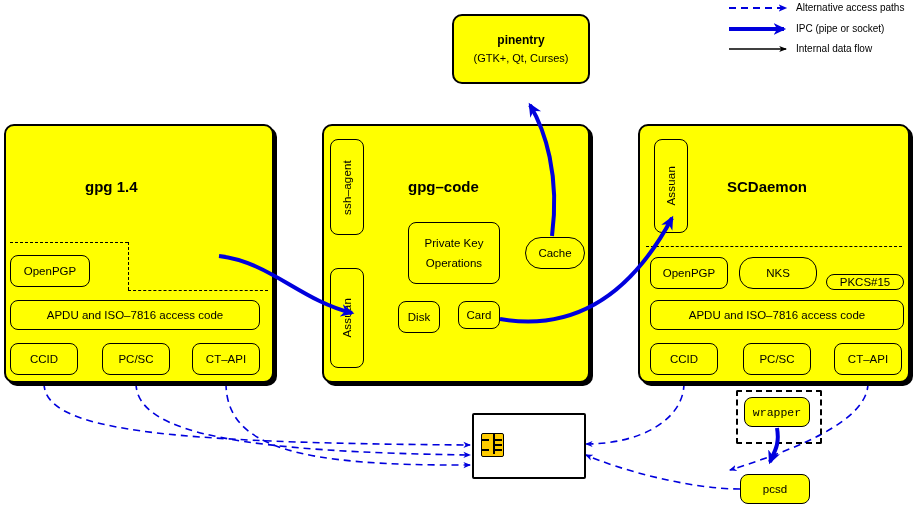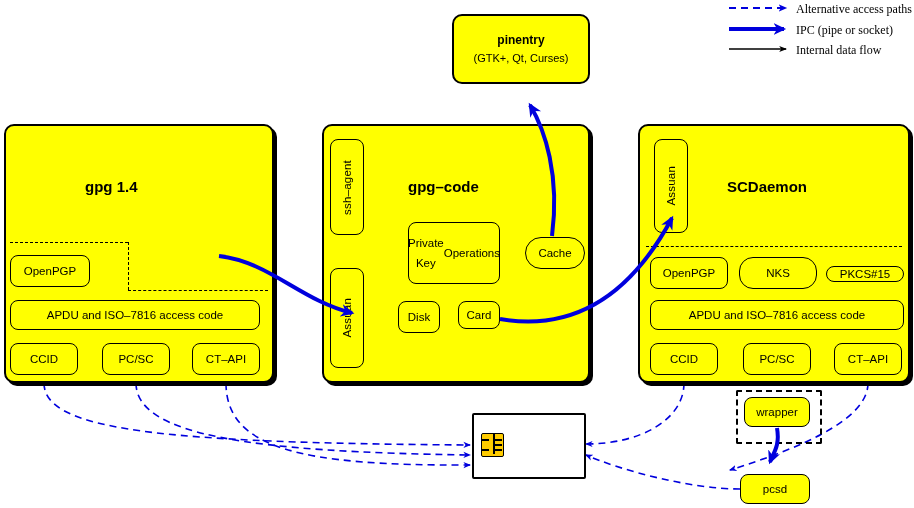--- a/index.html
+++ b/index.html
@@ -16,29 +16,29 @@
         text-align:center;color:#000;z-index:10;}
   .bigbox{border:2.6px solid #000;border-radius:10px;z-index:8;
           box-shadow:3px 3px 0 0 #000;}
   .bigtitle{position:absolute;font-weight:bold;font-size:15px;color:#000;
             white-space:nowrap;z-index:12;}
   .vert{writing-mode:vertical-rl;transform:rotate(180deg);
         font-size:11.5px;letter-spacing:.2px;}
   .t11{font-size:11.5px;}
   .pin-title{font-weight:bold;font-size:12px;line-height:1.1;}
   .pin-sub{font-size:11px;margin-top:5px;}
-  .pk{flex-direction:row;line-height:1.75;font-size:11.5px;}
+  .pk{flex-direction:column;line-height:1.75;font-size:11.5px;text-align:right;}
   .dashbox{position:absolute;border:2px dashed #000;background:transparent;
            border-radius:2px;z-index:11;}
   .card{position:absolute;background:#ffffff;border:2px solid #000;
         border-radius:2px;z-index:9;}
   .chip{position:absolute;background:#ffcc00;border:1.6px solid #000;
         border-radius:2px;z-index:12;}
   .chipline{position:absolute;background:#000;z-index:13;}
-  .legend-label{position:absolute;font-size:12px;color:#000;white-space:nowrap;z-index:30;font-family:Liberation Serif, serif;}
+  .legend-label{position:absolute;font-size:10px;color:#000;white-space:nowrap;z-index:30;}
   .dashclip{position:absolute;z-index:11;}
   .dashclip span{position:absolute;background:transparent;}
   .dl-h{border-top:1.8px dashed #000;}
   .dl-v{border-left:1.8px dashed #000;}
 </style>
 </head>
 <body>
 
 <div id="stage">
 
@@ -124,28 +124,28 @@
   <div class="node t11" style="left:458px;top:301px;width:42px;height:28px;">Card</div>
 
   <div class="node" style="left:654px;top:139px;width:34px;height:94px;">
     <span class="vert">Assuan</span>
   </div>
   <div class="dashclip" style="left:646px;top:246px;width:256px;height:2px;">
     <span class="dl-h" style="left:0;top:0;width:256px;height:0;"></span>
   </div>
   <div class="node t11" style="left:650px;top:257px;width:78px;height:32px;">OpenPGP</div>
   <div class="node t11" style="left:739px;top:257px;width:78px;height:32px;border-radius:14px;">NKS</div>
-  <div class="node t11" style="left:826px;top:266px;width:78px;height:16px;">PKCS#15</div>
+  <div class="node t11" style="left:826px;top:274px;width:78px;height:16px;">PKCS#15</div>
   <div class="node t11" style="left:650px;top:300px;width:254px;height:30px;">APDU and ISO–7816 access code</div>
   <div class="node t11" style="left:650px;top:343px;width:68px;height:32px;">CCID</div>
   <div class="node t11" style="left:743px;top:343px;width:68px;height:32px;">PC/SC</div>
   <div class="node t11" style="left:834px;top:343px;width:68px;height:32px;">CT–API</div>
 
   <div class="dashbox" style="left:736px;top:390px;width:82px;height:50px;"></div>
-  <div class="node t11" style="left:744px;top:397px;width:66px;height:30px;">wrapper</div>
+  <div class="node t11" style="left:744px;top:397px;width:66px;height:30px;font-family:Liberation Mono, monospace;">wrapper</div>
   <div class="node t11" style="left:740px;top:474px;width:70px;height:30px;">pcsd</div>
 
   <div class="card" style="left:472px;top:413px;width:110px;height:62px;"></div>
   <div class="chip" style="left:481px;top:433px;width:21px;height:22px;"></div>
   <div class="chipline" style="left:493px;top:434px;width:1.6px;height:20px;z-index:13;"></div>
   <div class="chipline" style="left:493px;top:439px;width:9px;height:1.6px;z-index:13;"></div>
   <div class="chipline" style="left:493px;top:444px;width:9px;height:1.6px;z-index:13;"></div>
   <div class="chipline" style="left:493px;top:449px;width:9px;height:1.6px;z-index:13;"></div>
   <div class="chipline" style="left:482px;top:439px;width:7px;height:1.6px;z-index:13;"></div>
   <div class="chipline" style="left:482px;top:449px;width:7px;height:1.6px;z-index:13;"></div>

